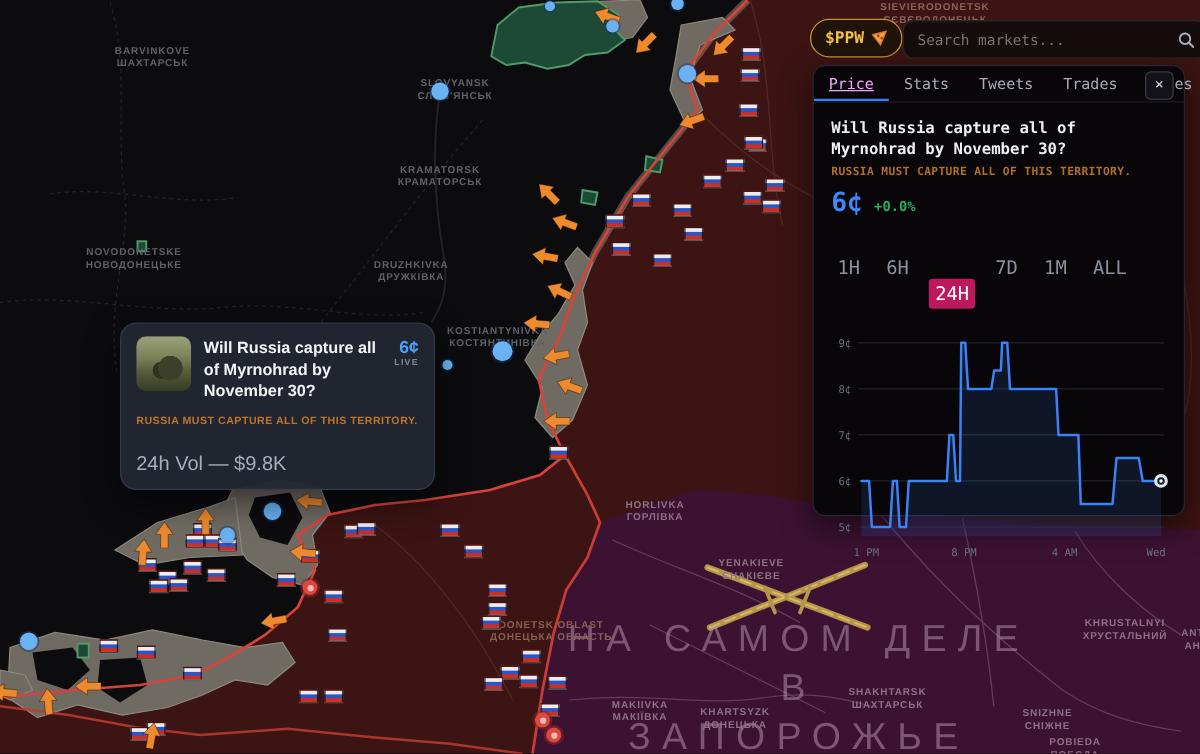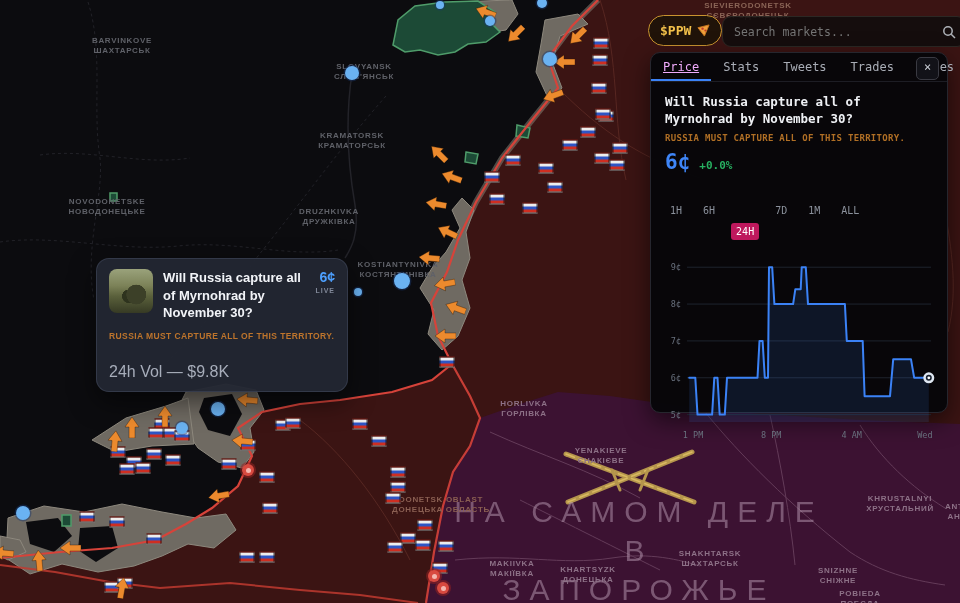--- a/index.html
+++ b/index.html
@@ -44,21 +44,21 @@
   .tab{padding:7px 12px 0;font-size:12px;color:#a9adb6;cursor:pointer;}
   .tab.active{color:#f0abfc;box-shadow:inset 0 -2px 0 #3b82f6;text-decoration:underline;}
   #close-btn{position:absolute;right:8px;top:4px;width:21px;height:21px;border:1px solid #3a3a42;border-radius:5px;
              color:#cfd3da;font-size:12px;line-height:19px;text-align:center;cursor:pointer;background:#121218;}
   #panel-title{margin:11px 14px 0;font-size:12.5px;line-height:17px;font-weight:bold;color:#eef0f4;}
   #panel-subtitle{margin:6px 14px 0;font-size:9px;letter-spacing:.3px;color:#b06f25;font-weight:bold;}
   #price-row{margin:7px 14px 0;display:flex;align-items:baseline;gap:9px;}
   #panel-price{font-size:21px;font-weight:bold;color:#3f86f8;}
   #panel-change{font-size:11px;font-weight:bold;color:#27ae60;}
   #ranges-row{margin:7px 14px 0;display:flex;gap:11px;align-items:center;}
-  .range{font-size:10px;color:#8b919c;padding:3px 5px;border-radius:3px;cursor:pointer;}
+  .range{font-size:15px;color:#8b919c;padding:3px 5px;border-radius:3px;cursor:pointer;}
   .range.active{background:#be185d;color:#fff;margin-top:42px;}
   #chart-wrap{margin:4px 4px 0;}
   #chart-svg text{font-family:"DejaVu Sans Mono",monospace;font-size:8.5px;fill:#68707d;}
 
   
   #card{position:absolute;left:96px;top:258px;width:252px;height:134px;border-radius:13px;
         background:rgba(34,38,50,.96);border:1px solid rgba(70,78,98,.5);box-shadow:0 10px 26px rgba(0,0,0,.5);
         display:flex;flex-direction:column;padding:10px 12px;box-sizing:border-box;}
   #card-head{display:flex;gap:10px;}
   #card-thumb{flex:none;width:44px;height:44px;border-radius:8px;
@@ -164,21 +164,21 @@
           <span>ШАХТАРСЬК</span>
         </div>
         <div class="maplabel tone-dark" style="left: 364px; top: 62px;">
           <span>SLOVYANSK</span>
           <span>СЛОВ'ЯНСЬК</span>
         </div>
         <div class="maplabel tone-dark" style="left: 352px; top: 131px;">
           <span>KRAMATORSK</span>
           <span>КРАМАТОРСЬК</span>
         </div>
-        <div class="maplabel tone-dark" style="left: 107px; top: 197px;">
+        <div class="maplabel tone-dark" style="left: 107px; top: 197px; text-align: right;">
           <span>NOVODONETSKE</span>
           <span>НОВОДОНЕЦЬКЕ</span>
         </div>
         <div class="maplabel tone-dark" style="left: 329px; top: 207px;">
           <span>DRUZHKIVKA</span>
           <span>ДРУЖКІВКА</span>
         </div>
         <div class="maplabel tone-dark" style="left: 398px; top: 260px;">
           <span>KOSTIANTYNIVKA</span>
           <span>КОСТЯНТИНІВКА</span>

